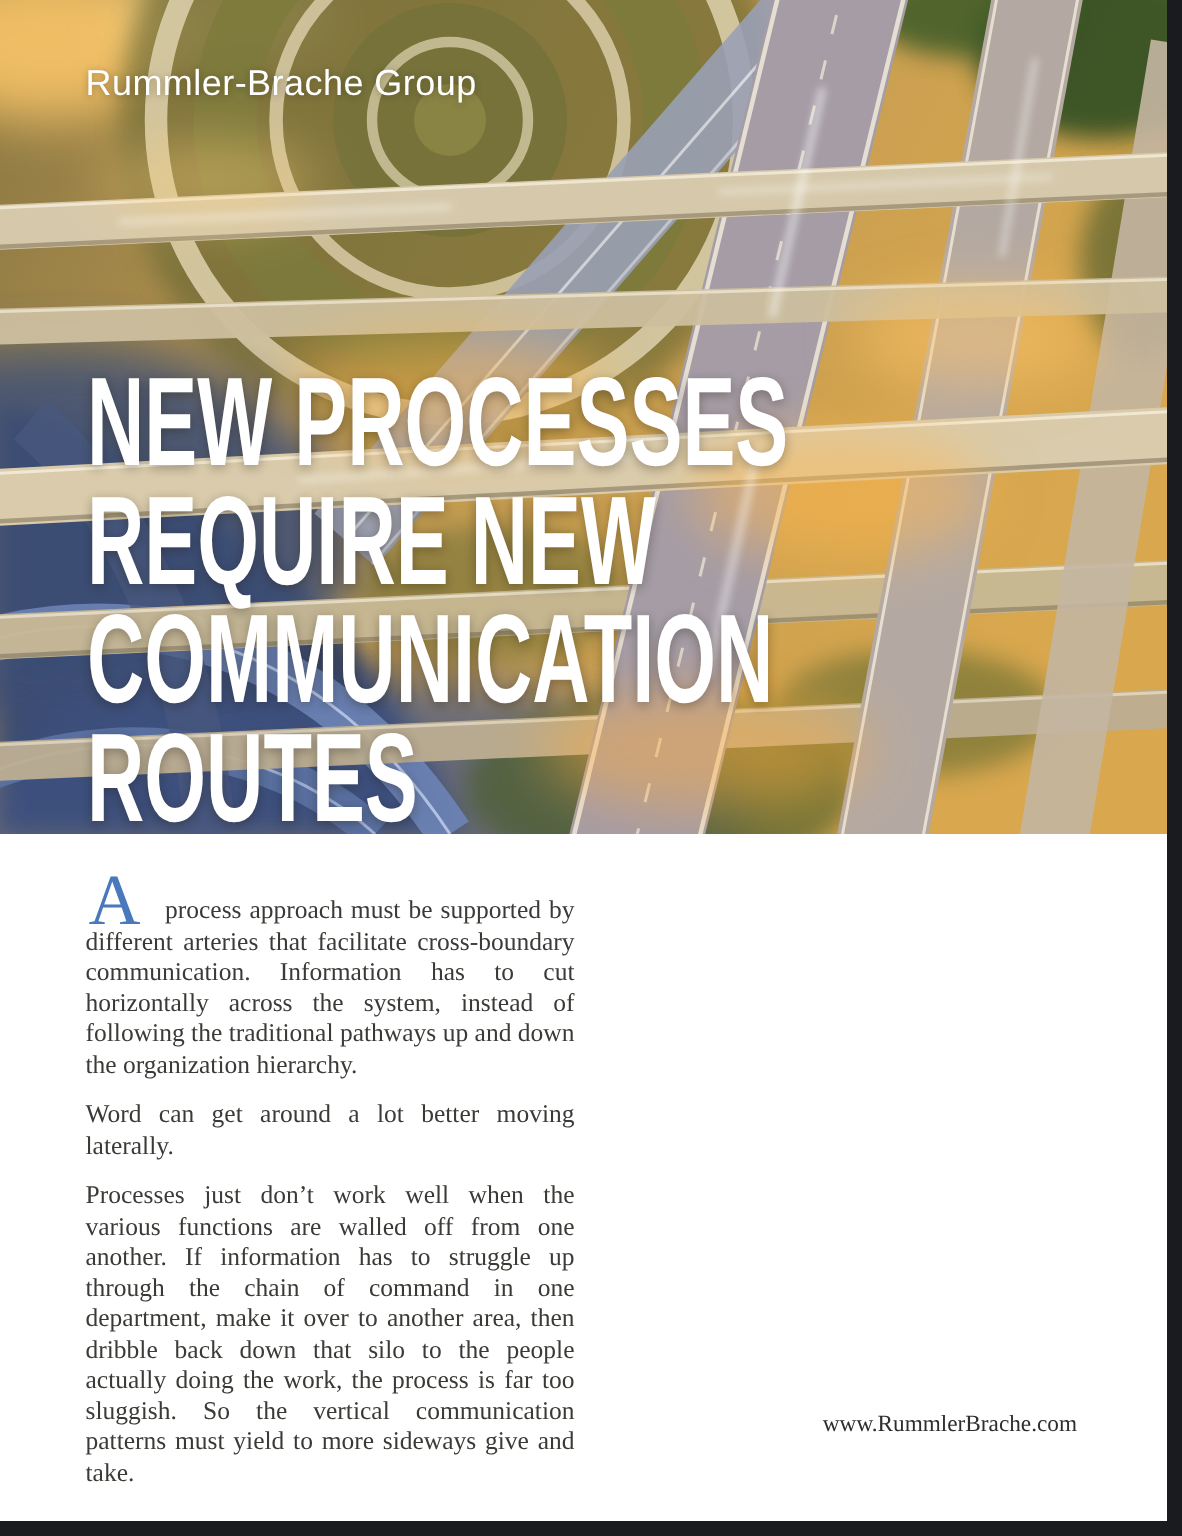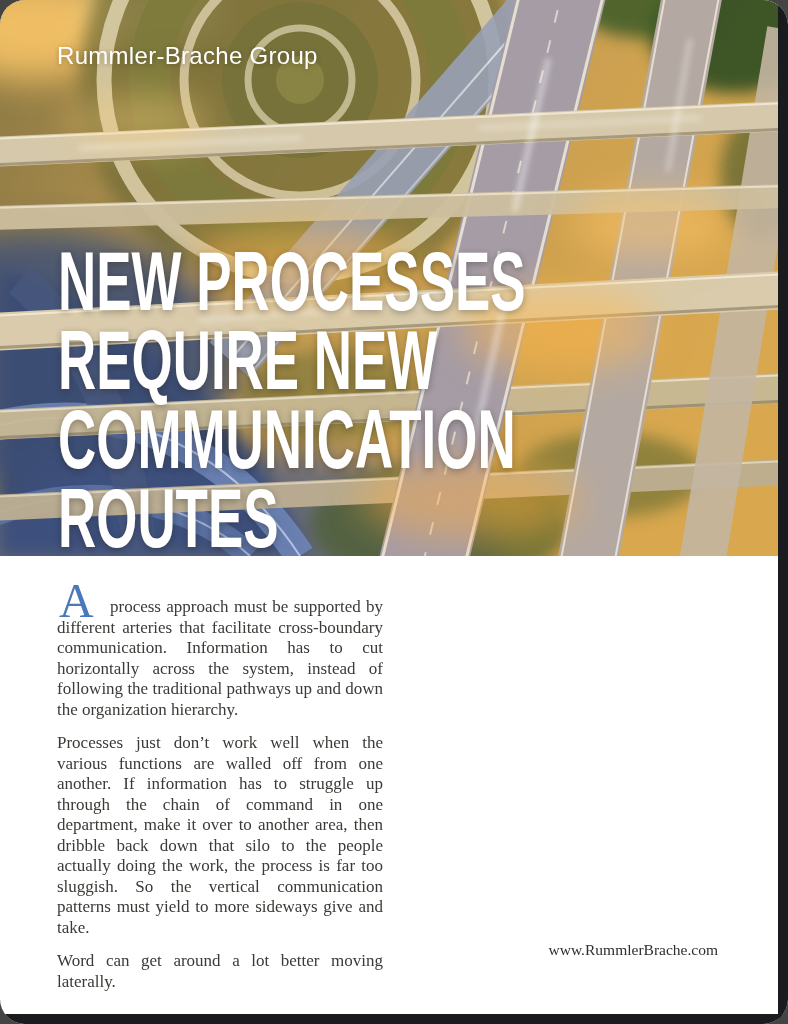--- a/index.html
+++ b/index.html
@@ -1,20 +1,19 @@
 <!DOCTYPE html>
 <html><head>
 <meta charset="utf-8">
 <style>
   html,body { margin:0; padding:0; background:#444; }
   .page {
     position:relative; width:788px; height:1024px; margin:0 auto;
     background:#ffffff; overflow:hidden;
     font-family:"Liberation Sans", sans-serif;
-    border-radius:25px;
   }
   
   .hero { position:absolute; left:0; top:0; width:778px; height:556px; overflow:hidden; }
   .hero svg { position:absolute; left:0; top:0; display:block; }
   .brand {
     position:absolute; left:57px; top:42px;
     font-size:24px; font-weight:400; color:#ffffff; letter-spacing:.3px;
     text-shadow:0 1px 5px rgba(45,32,10,.35);
   }
   .title {
@@ -165,22 +164,22 @@
       <div>REQUIRE NEW</div>
       <div>COMMUNICATION</div>
       <div>ROUTES</div>
     </h1>
   </div>
 
   <span class="dropcap">A</span>
 
   <div class="article">
     <p class="p-first">process approach must be supported by different arteries that facilitate cross-boundary communication. Information has to cut horizontally across the system, instead of following the traditional pathways up and down the organization hierarchy.</p>
+    <p>Word can get around a lot better moving laterally.</p>
     <p>Processes just don’t work well when the various functions are walled off from one another. If information has to struggle up through the chain of command in one department, make it over to another area, then dribble back down that silo to the people actually doing the work, the process is far too sluggish. So the vertical communication patterns must yield to more sideways give and take.</p>
-    <p>Word can get around a lot better moving laterally.</p>
   </div>
 
   <div class="footer">www.RummlerBrache.com</div>
 
   <div class="edge-right"></div>
   <div class="edge-bottom"></div>
 
 </div>
 
 </body></html>

